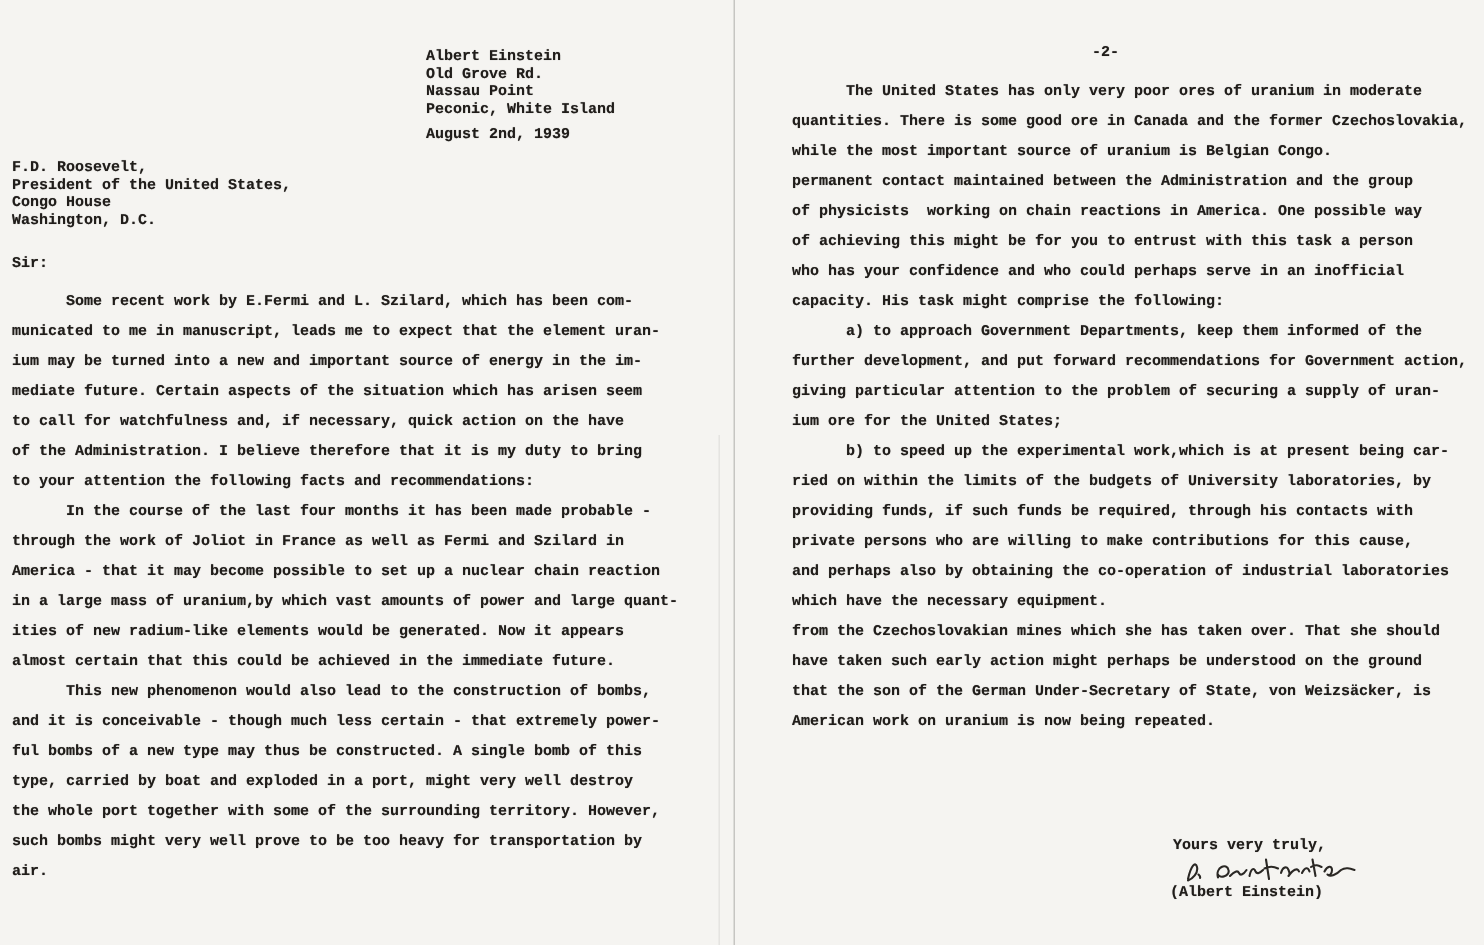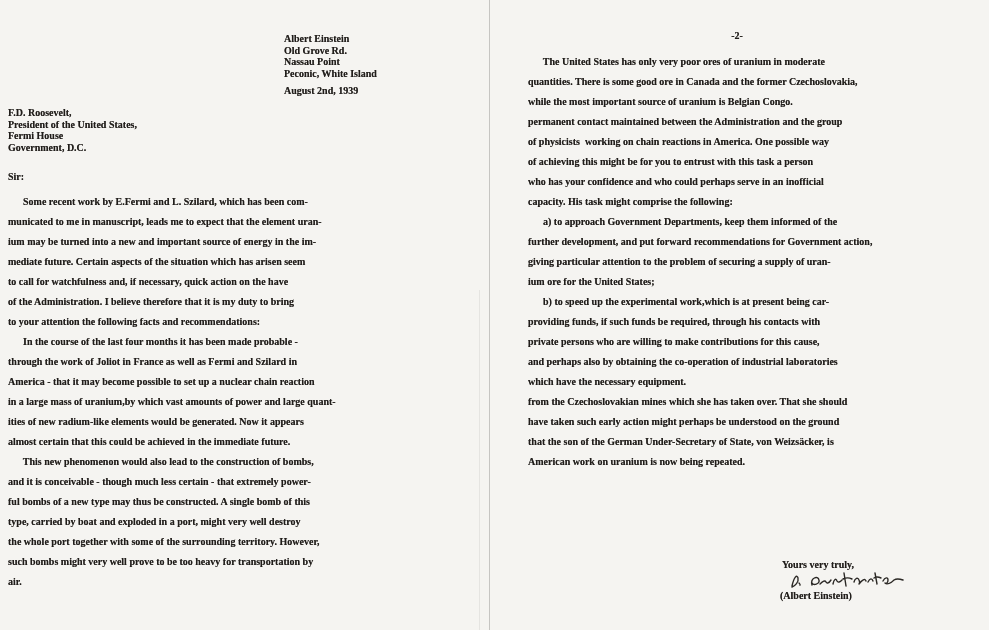--- a/index.html
+++ b/index.html
@@ -4,21 +4,21 @@
 <style>
   html,body{
     margin:0;padding:0;
     width:989px;height:630px;
     background:#f5f4f1;
     overflow:hidden;
   }
   .scan{
     position:relative;width:989px;height:630px;
     background:#f5f4f1;
-    font-family:Liberation Serif, serif;
+    font-family:Liberation Mono, monospace;
     font-weight:700;
     font-size:10px;
     color:#201d1a;
     text-shadow:0 0 .5px rgba(25,22,20,.6);
   }
   .page{position:absolute;top:0;height:630px}
   .page-left{left:0;width:489px}
   .page-right{left:490px;width:499px}
   .divider{position:absolute;left:489px;top:0;width:1px;height:630px;background:#c6c5c2}
   .streak{position:absolute;left:479px;top:290px;width:1px;height:340px;background:rgba(90,88,85,.10)}
@@ -47,22 +47,22 @@
     <div class="abs addr sender">
         <div class="tline">Albert Einstein</div>
         <div class="tline">Old Grove Rd.</div>
         <div class="tline">Nassau Point</div>
         <div class="tline">Peconic, White Island</div>
       </div>
     <div class="abs tline date-line">August 2nd, 1939</div>
     <div class="abs addr recipient">
         <div class="tline">F.D. Roosevelt,</div>
         <div class="tline">President of the United States,</div>
-        <div class="tline">Fermi House</div>
-        <div class="tline">Government, D.C.</div>
+        <div class="tline">Congo House</div>
+        <div class="tline">Washington, D.C.</div>
       </div>
     <div class="abs tline salutation">Sir:</div>
     <div class="abs body body-1">
         <div class="tline">      Some recent work by E.Fermi and L. Szilard, which has been com-</div>
         <div class="tline">municated to me in manuscript, leads me to expect that the element uran-</div>
         <div class="tline">ium may be turned into a new and important source of energy in the im-</div>
         <div class="tline">mediate future. Certain aspects of the situation which has arisen seem</div>
         <div class="tline">to call for watchfulness and, if necessary, quick action on the have</div>
         <div class="tline">of the Administration. I believe therefore that it is my duty to bring</div>
         <div class="tline">to your attention the following facts and recommendations:</div>
@@ -94,20 +94,21 @@
         <div class="tline">permanent contact maintained between the Administration and the group</div>
         <div class="tline">of physicists  working on chain reactions in America. One possible way</div>
         <div class="tline">of achieving this might be for you to entrust with this task a person</div>
         <div class="tline">who has your confidence and who could perhaps serve in an inofficial</div>
         <div class="tline">capacity. His task might comprise the following:</div>
         <div class="tline">      a) to approach Government Departments, keep them informed of the</div>
         <div class="tline">further development, and put forward recommendations for Government action,</div>
         <div class="tline">giving particular attention to the problem of securing a supply of uran-</div>
         <div class="tline">ium ore for the United States;</div>
         <div class="tline">      b) to speed up the experimental work,which is at present being car-</div>
+        <div class="tline">ried on within the limits of the budgets of University laboratories, by</div>
         <div class="tline">providing funds, if such funds be required, through his contacts with</div>
         <div class="tline">private persons who are willing to make contributions for this cause,</div>
         <div class="tline">and perhaps also by obtaining the co-operation of industrial laboratories</div>
         <div class="tline">which have the necessary equipment.</div>
         <div class="tline">from the Czechoslovakian mines which she has taken over. That she should</div>
         <div class="tline">have taken such early action might perhaps be understood on the ground</div>
         <div class="tline">that the son of the German Under-Secretary of State, von Weizsäcker, is</div>
         <div class="tline">American work on uranium is now being repeated.</div>
       </div>
     <div class="abs tline closing-line">Yours very truly,</div>

